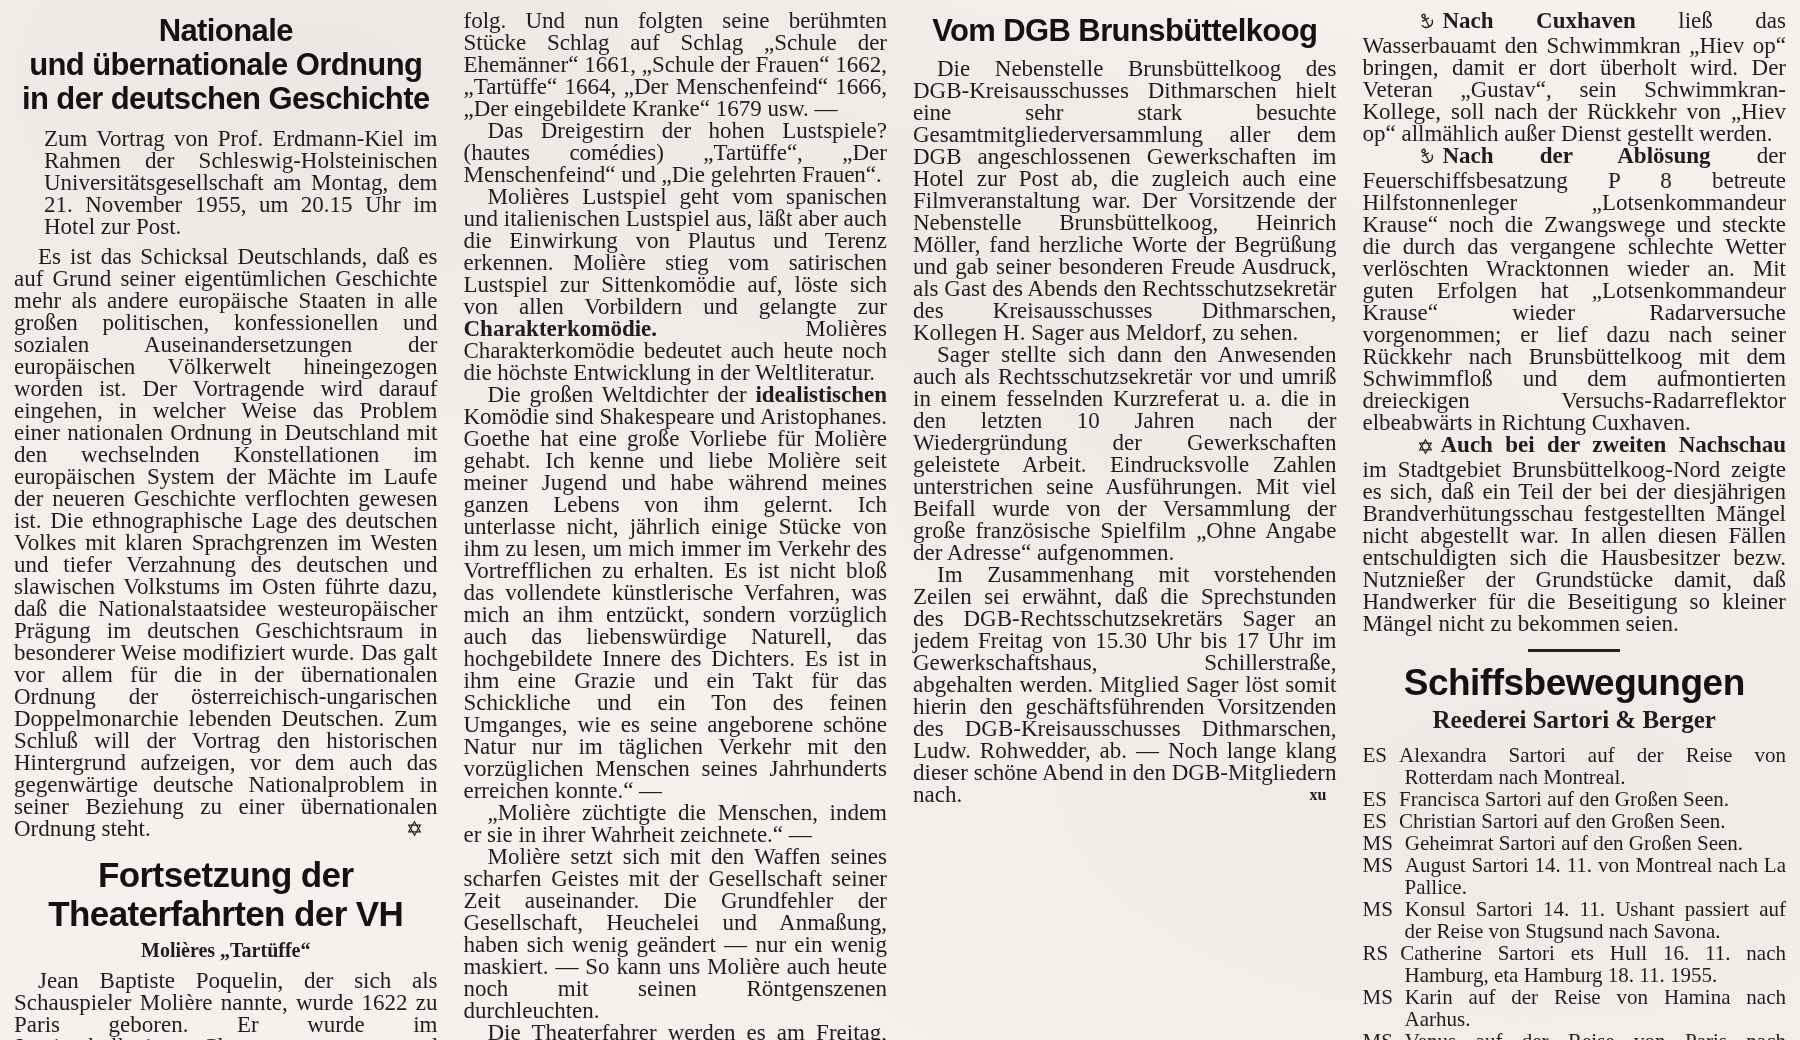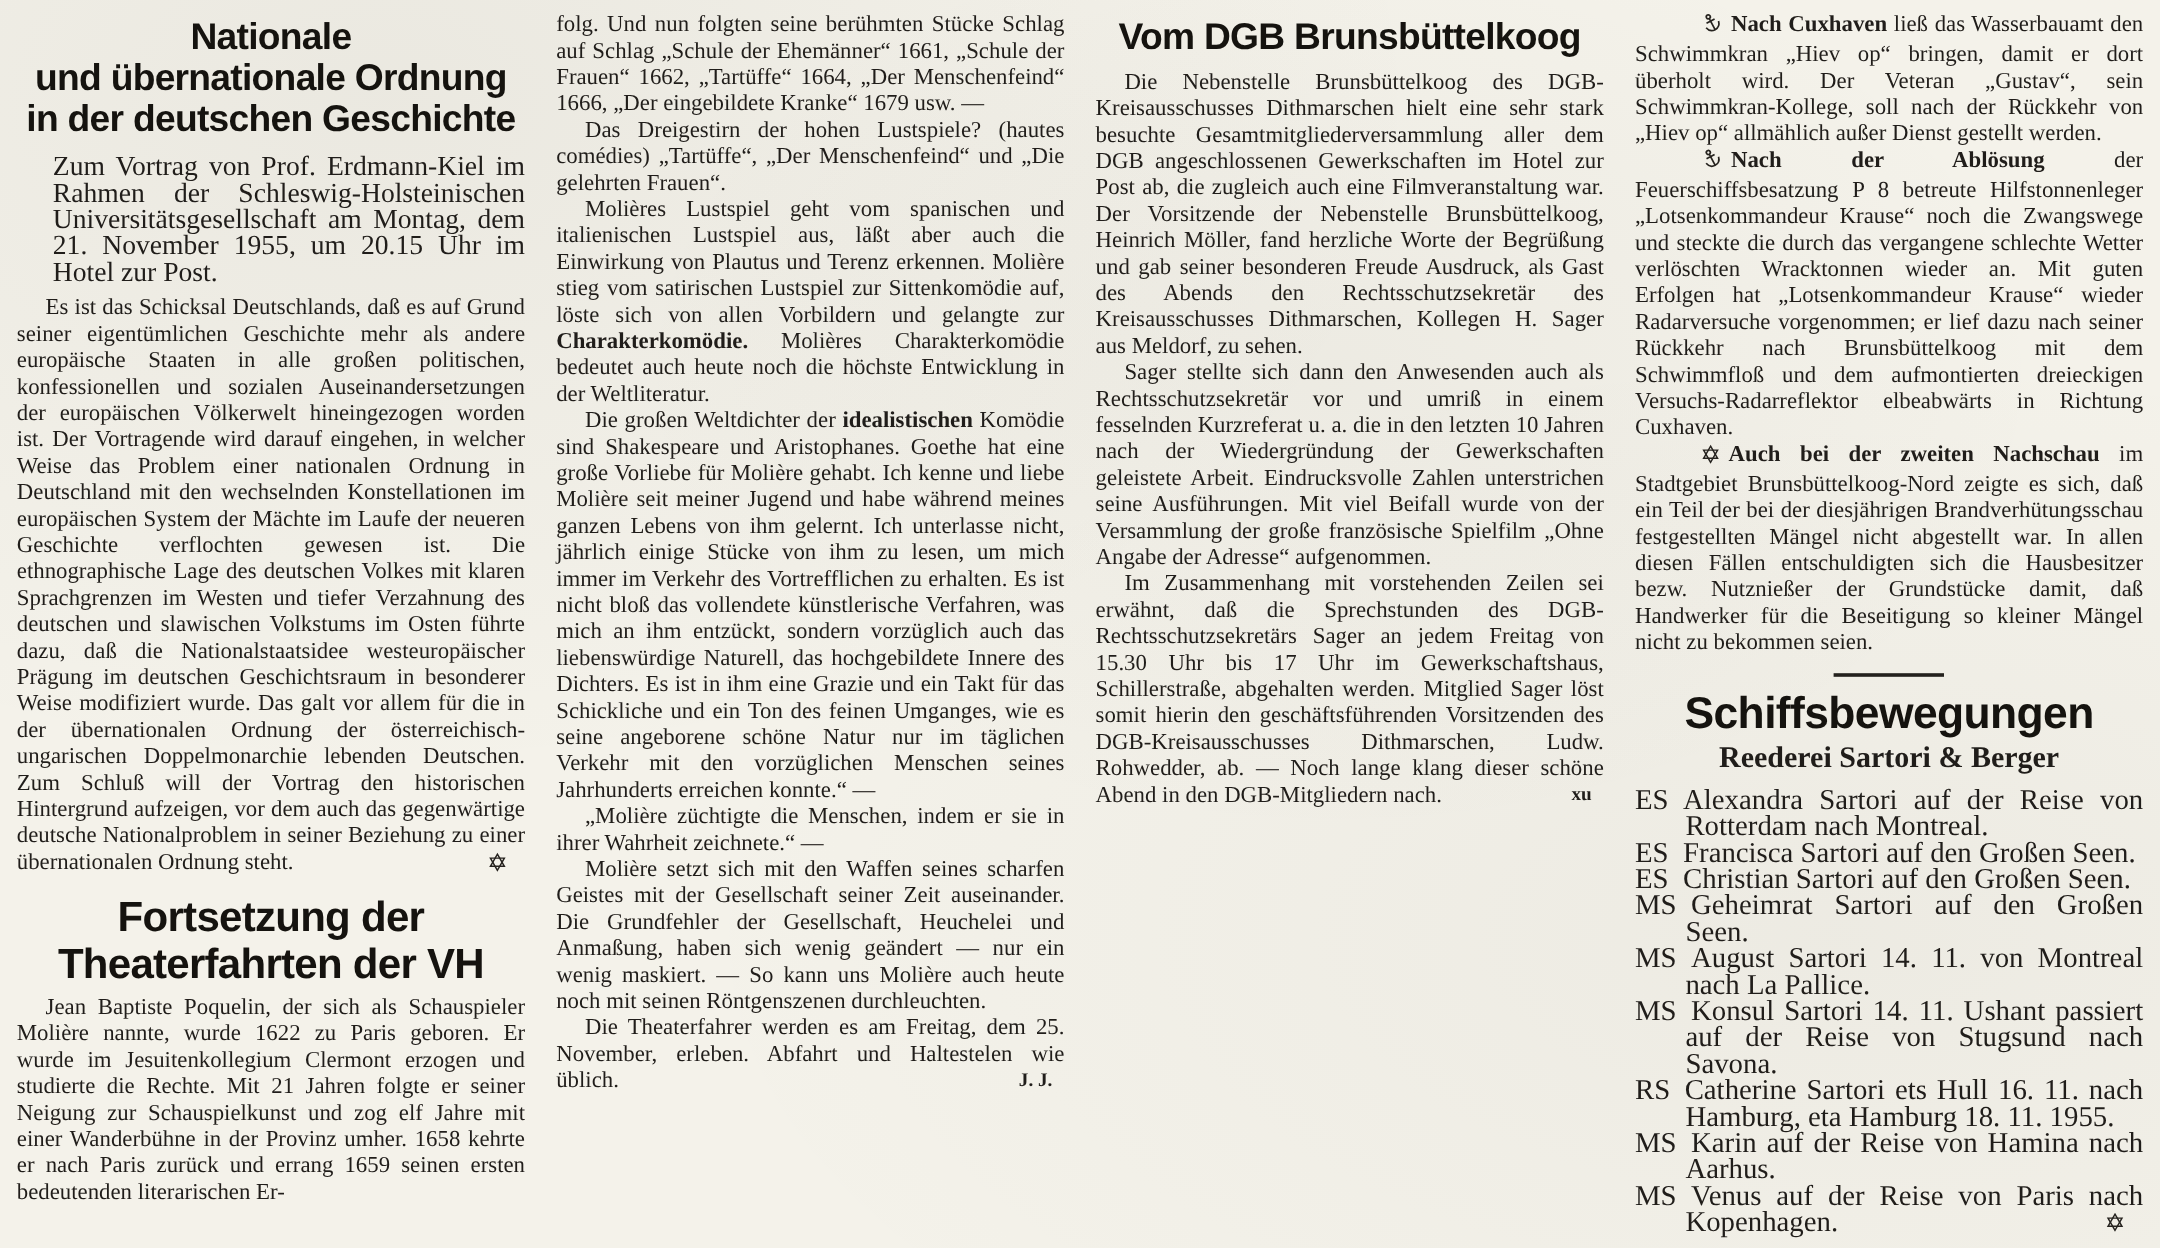--- a/index.html
+++ b/index.html
@@ -47,21 +47,21 @@
   .intro {
     margin: 0 0 8px 30px;
     text-align: justify;
     font-size: 23px;
     line-height: 22px;
   }
   p.body {
     margin: 0;
     text-align: justify;
     text-indent: 24px;
-    font-size: 19px;
+    font-size: 23px;
     line-height: 22px;
     hyphens: auto;
   }
   p.body.noindent { text-indent: 0; }
   .b { font-weight: 700; }
   .sig {
     text-align: right;
     font-weight: 700;
     margin-top: -22px;
     padding-right: 10px;
@@ -92,21 +92,21 @@
     color: #15130f;
   }
   .ship-sub {
     text-align: center;
     font-weight: 700;
     font-size: 25px;
     margin: 0 0 10px 0;
   }
   ul.ships { list-style: none; margin: 0; padding: 0; }
   ul.ships li {
-    font-size: 24px;
+    font-size: 21px;
     line-height: 22px;
     text-align: justify;
     padding-left: 42px;
     text-indent: -42px;
     hyphens: auto;
   }
   .pfx { font-weight: 400; margin-right: 12px; }
 </style>
 </head>
 <body>
@@ -122,20 +122,21 @@
     <div class="starline">
       <span class="glyph">
         <svg width="17" height="17" viewBox="0 0 24 24">
             <polygon points="12,2.5 20.2,16.8 3.8,16.8" fill="none" stroke="#26231f" stroke-width="1.7"></polygon>
             <polygon points="12,21.5 3.8,7.2 20.2,7.2" fill="none" stroke="#26231f" stroke-width="1.7"></polygon>
           </svg>
       </span>
     </div>
     <h2 class="headline small">Fortsetzung der
 Theaterfahrten der VH</h2>
+    <div class="subhead">Molières „Tartüffe“</div>
     <p class="body">Jean Baptiste Poquelin, der sich als Schauspieler Molière nannte, wurde 1622 zu Paris geboren. Er wurde im Jesuitenkollegium Clermont erzogen und studierte die Rechte. Mit 21 Jahren folgte er seiner Neigung zur Schauspielkunst und zog elf Jahre mit einer Wanderbühne in der Provinz umher. 1658 kehrte er nach Paris zurück und errang 1659 seinen ersten bedeutenden literarischen Er-</p>
   </div>
 
   <div class="col">
     <p class="body noindent"><span>folg. Und nun folgten seine berühmten Stücke Schlag auf Schlag „Schule der Ehemänner“ 1661, „Schule der Frauen“ 1662, „Tartüffe“ 1664, „Der Menschenfeind“ 1666, „Der eingebildete Kranke“ 1679 usw. —</span></p>
     <p class="body"><span>Das Dreigestirn der hohen Lustspiele? (hautes comédies) „Tartüffe“, „Der Menschenfeind“ und „Die gelehrten Frauen“.</span></p>
     <p class="body"><span>Molières Lustspiel geht vom spanischen und italienischen Lustspiel aus, läßt aber auch die Einwirkung von Plautus und Terenz erkennen. Molière stieg vom satirischen Lustspiel zur Sittenkomödie auf, löste sich von allen Vorbildern und gelangte zur </span><span class="b">Charakterkomödie.</span><span> Molières Charakterkomödie bedeutet auch heute noch die höchste Entwicklung in der Weltliteratur.</span></p>
     <p class="body"><span>Die großen Weltdichter der </span><span class="b">idealistischen</span><span> Komödie sind Shakespeare und Aristophanes. Goethe hat eine große Vorliebe für Molière gehabt. Ich kenne und liebe Molière seit meiner Jugend und habe während meines ganzen Lebens von ihm gelernt. Ich unterlasse nicht, jährlich einige Stücke von ihm zu lesen, um mich immer im Verkehr des Vortrefflichen zu erhalten. Es ist nicht bloß das vollendete künstlerische Verfahren, was mich an ihm entzückt, sondern vorzüglich auch das liebenswürdige Naturell, das hochgebildete Innere des Dichters. Es ist in ihm eine Grazie und ein Takt für das Schickliche und ein Ton des feinen Umganges, wie es seine angeborene schöne Natur nur im täglichen Verkehr mit den vorzüglichen Menschen seines Jahrhunderts erreichen konnte.“ —</span></p>
     <p class="body"><span>„Molière züchtigte die Menschen, indem er sie in ihrer Wahrheit zeichnete.“ —</span></p>
     <p class="body"><span>Molière setzt sich mit den Waffen seines scharfen Geistes mit der Gesellschaft seiner Zeit auseinander. Die Grundfehler der Gesellschaft, Heuchelei und Anmaßung, haben sich wenig geändert — nur ein wenig maskiert. — So kann uns Molière auch heute noch mit seinen Röntgenszenen durchleuchten.</span></p>

